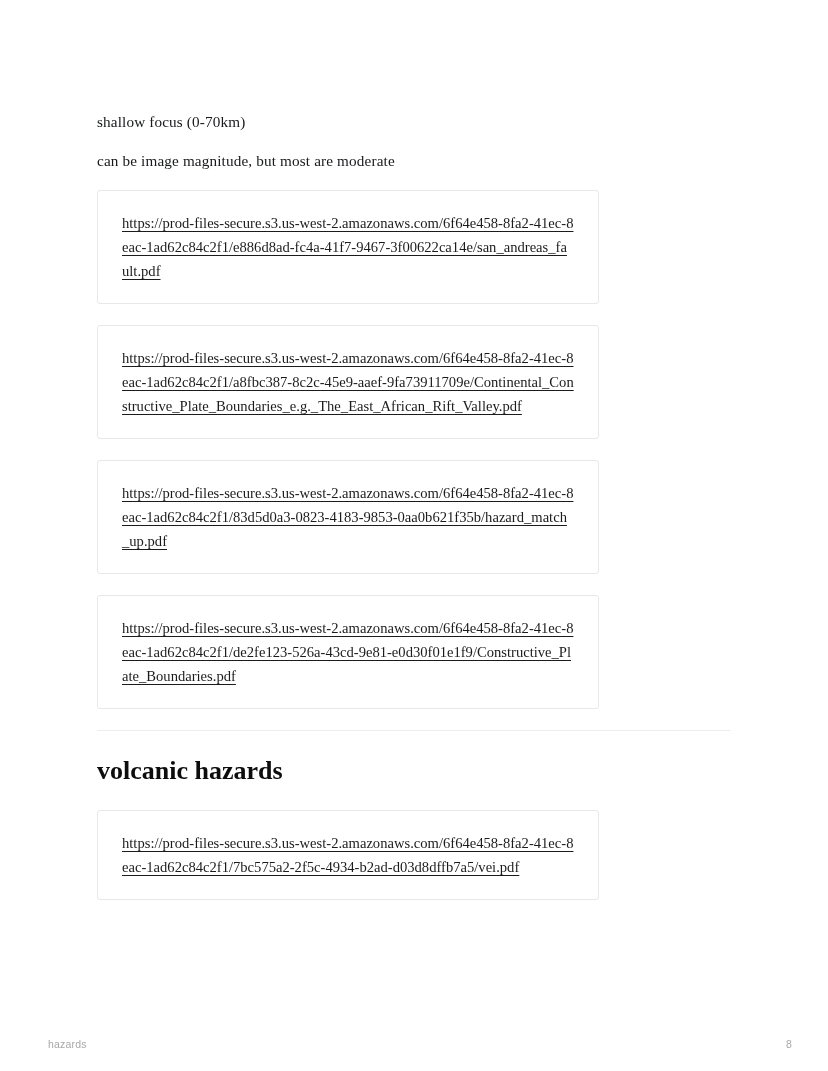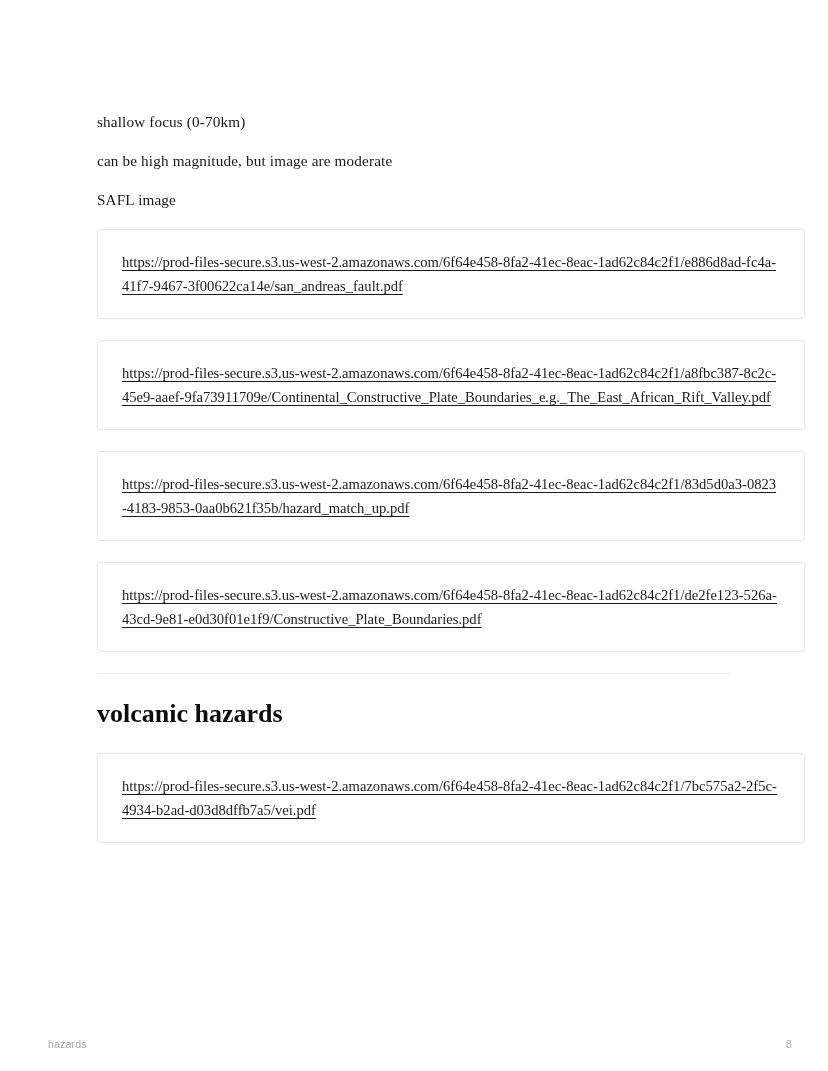--- a/index.html
+++ b/index.html
@@ -42,21 +42,21 @@
   .para:first-child { margin-top: 0; }
 
   
   .card {
     box-sizing: border-box;
     border: 1px solid #e8e8e8;
     border-radius: 3px;
     background: #ffffff;
     padding: 20px 24px 20px 24px;
     margin: 0 0 21px 0;
-    width: 708px;
+    width: 502px;
   }
   .card-link {
     display: block;
     font-family: "Liberation Serif", "DejaVu Serif", serif;
     font-size: 14.6px;
     line-height: 24px;
     color: #1b1b1b;
     text-decoration: underline;
     text-underline-offset: 2.5px;
     text-decoration-thickness: 1px;
@@ -114,22 +114,21 @@
   .footer-page { white-space: nowrap; }
 </style>
 </head>
 <body>
 
 <div class="page">
 
   <div class="content">
 
     <p class="para">shallow focus (0-70km)</p>
-    <p class="para">can be high magnitude, but image are moderate</p>
-    <p class="para">SAFL image</p>
+    <p class="para">can be image magnitude, but most are moderate</p>
 
     <div class="card">
       <a class="card-link">https://prod-files-secure.s3.us-west-2.amazonaws.com/6f64e458-8fa2-41ec-8eac-1ad62c84c2f1/e886d8ad-fc4a-41f7-9467-3f00622ca14e/san_andreas_fault.pdf</a>
     </div>
 
     <div class="card">
       <a class="card-link">https://prod-files-secure.s3.us-west-2.amazonaws.com/6f64e458-8fa2-41ec-8eac-1ad62c84c2f1/a8fbc387-8c2c-45e9-aaef-9fa73911709e/Continental_Constructive_Plate_Boundaries_e.g._The_East_African_Rift_Valley.pdf</a>
     </div>
 
     <div class="card">

